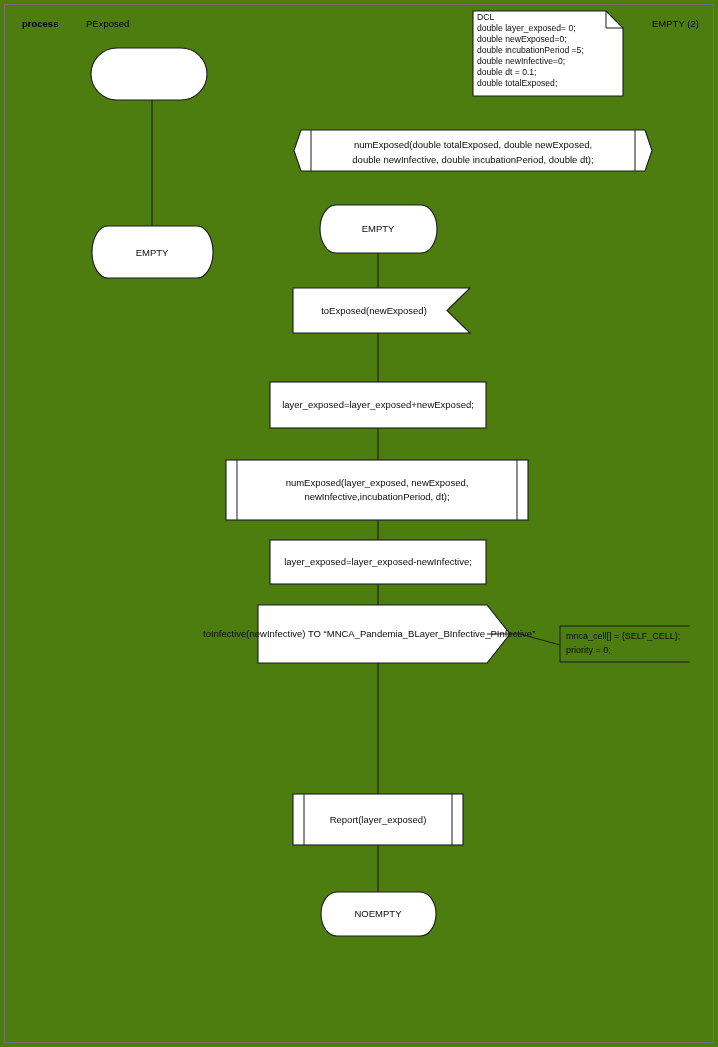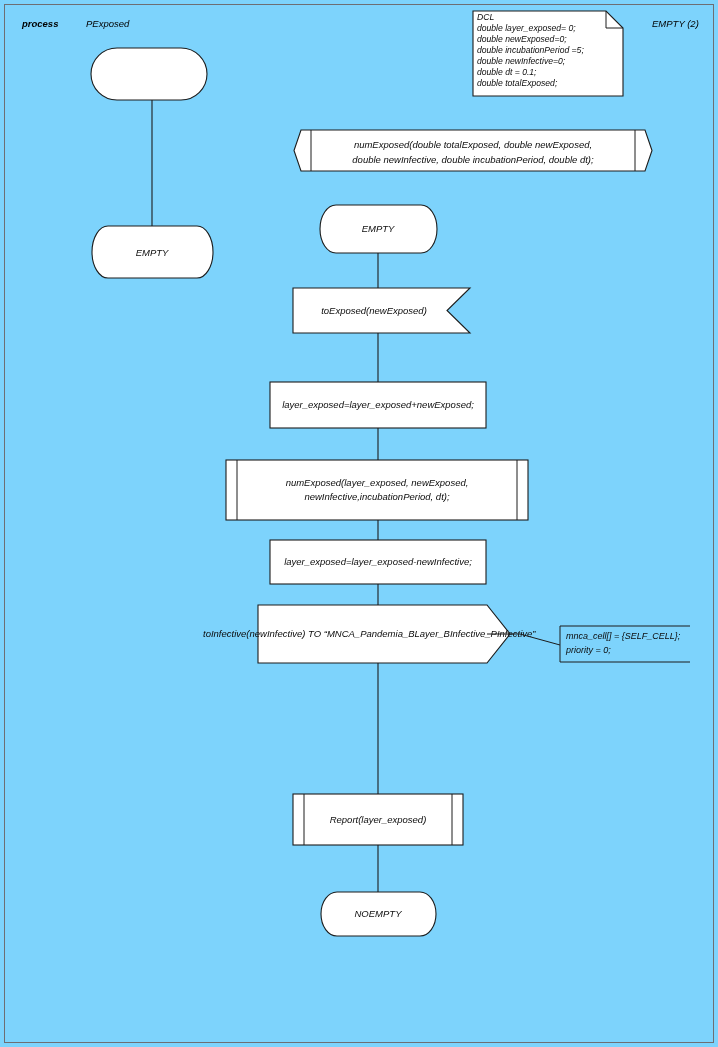--- a/index.html
+++ b/index.html
@@ -8,23 +8,22 @@
     padding: 0;
     background: #ffffff;
   }
   body {
     font-family: "Liberation Sans", sans-serif;
   }
   #page {
     position: relative;
     width: 718px;
     height: 1047px;
-    background: #7dd3fc;
+    background: #4d7c0f;
     overflow: hidden;
-    font-style: italic;
   }
   #page-frame {
     position: absolute;
     left: 4px;
     top: 4px;
     width: 710px;
     height: 1039px;
     border: 1px solid #6e6e73;
     box-sizing: border-box;
     pointer-events: none;

